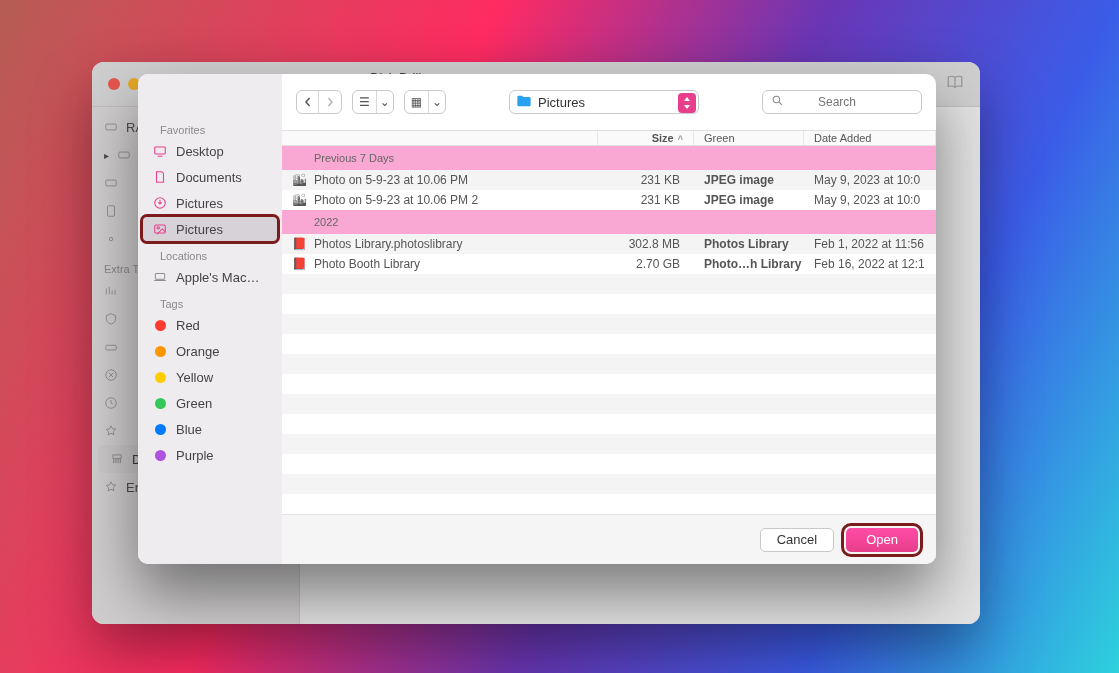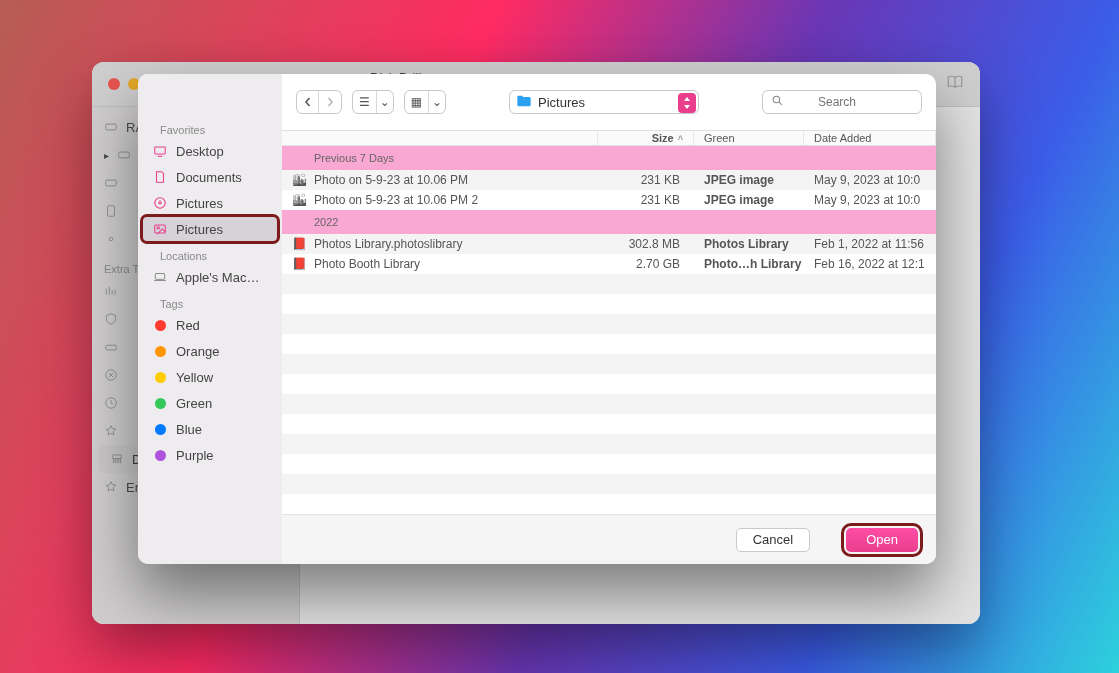--- a/index.html
+++ b/index.html
@@ -156,21 +156,21 @@
   }
   .btn{
     height:24px; padding:0 16px; border-radius:5px; font-size:13px;
     display:inline-flex; align-items:center; justify-content:center;
     border:1px solid #c9c9c9; background:#fff; color:#333;
   }
   .btn.primary{
     background:linear-gradient(180deg,#ff4da6,#e83e8c); color:#fff; border:none;
     padding:0 20px;
   }
-  .btn.primary.hl{ outline:3px solid #7b1b1b; outline-offset:2px;margin-left:24px;}
+  .btn.primary.hl{ outline:3px solid #7b1b1b; outline-offset:2px;}
 
   
   svg{ display:inline-block; }
   .dim-overlay{
     position:absolute; left:92px; top:62px; width:888px; height:562px;
     background:rgba(0,0,0,.10); border-radius:12px; pointer-events:none;
   }
 
   .sort-caret{ font-size:9px; margin-left:4px; color:#999;}
 </style>

